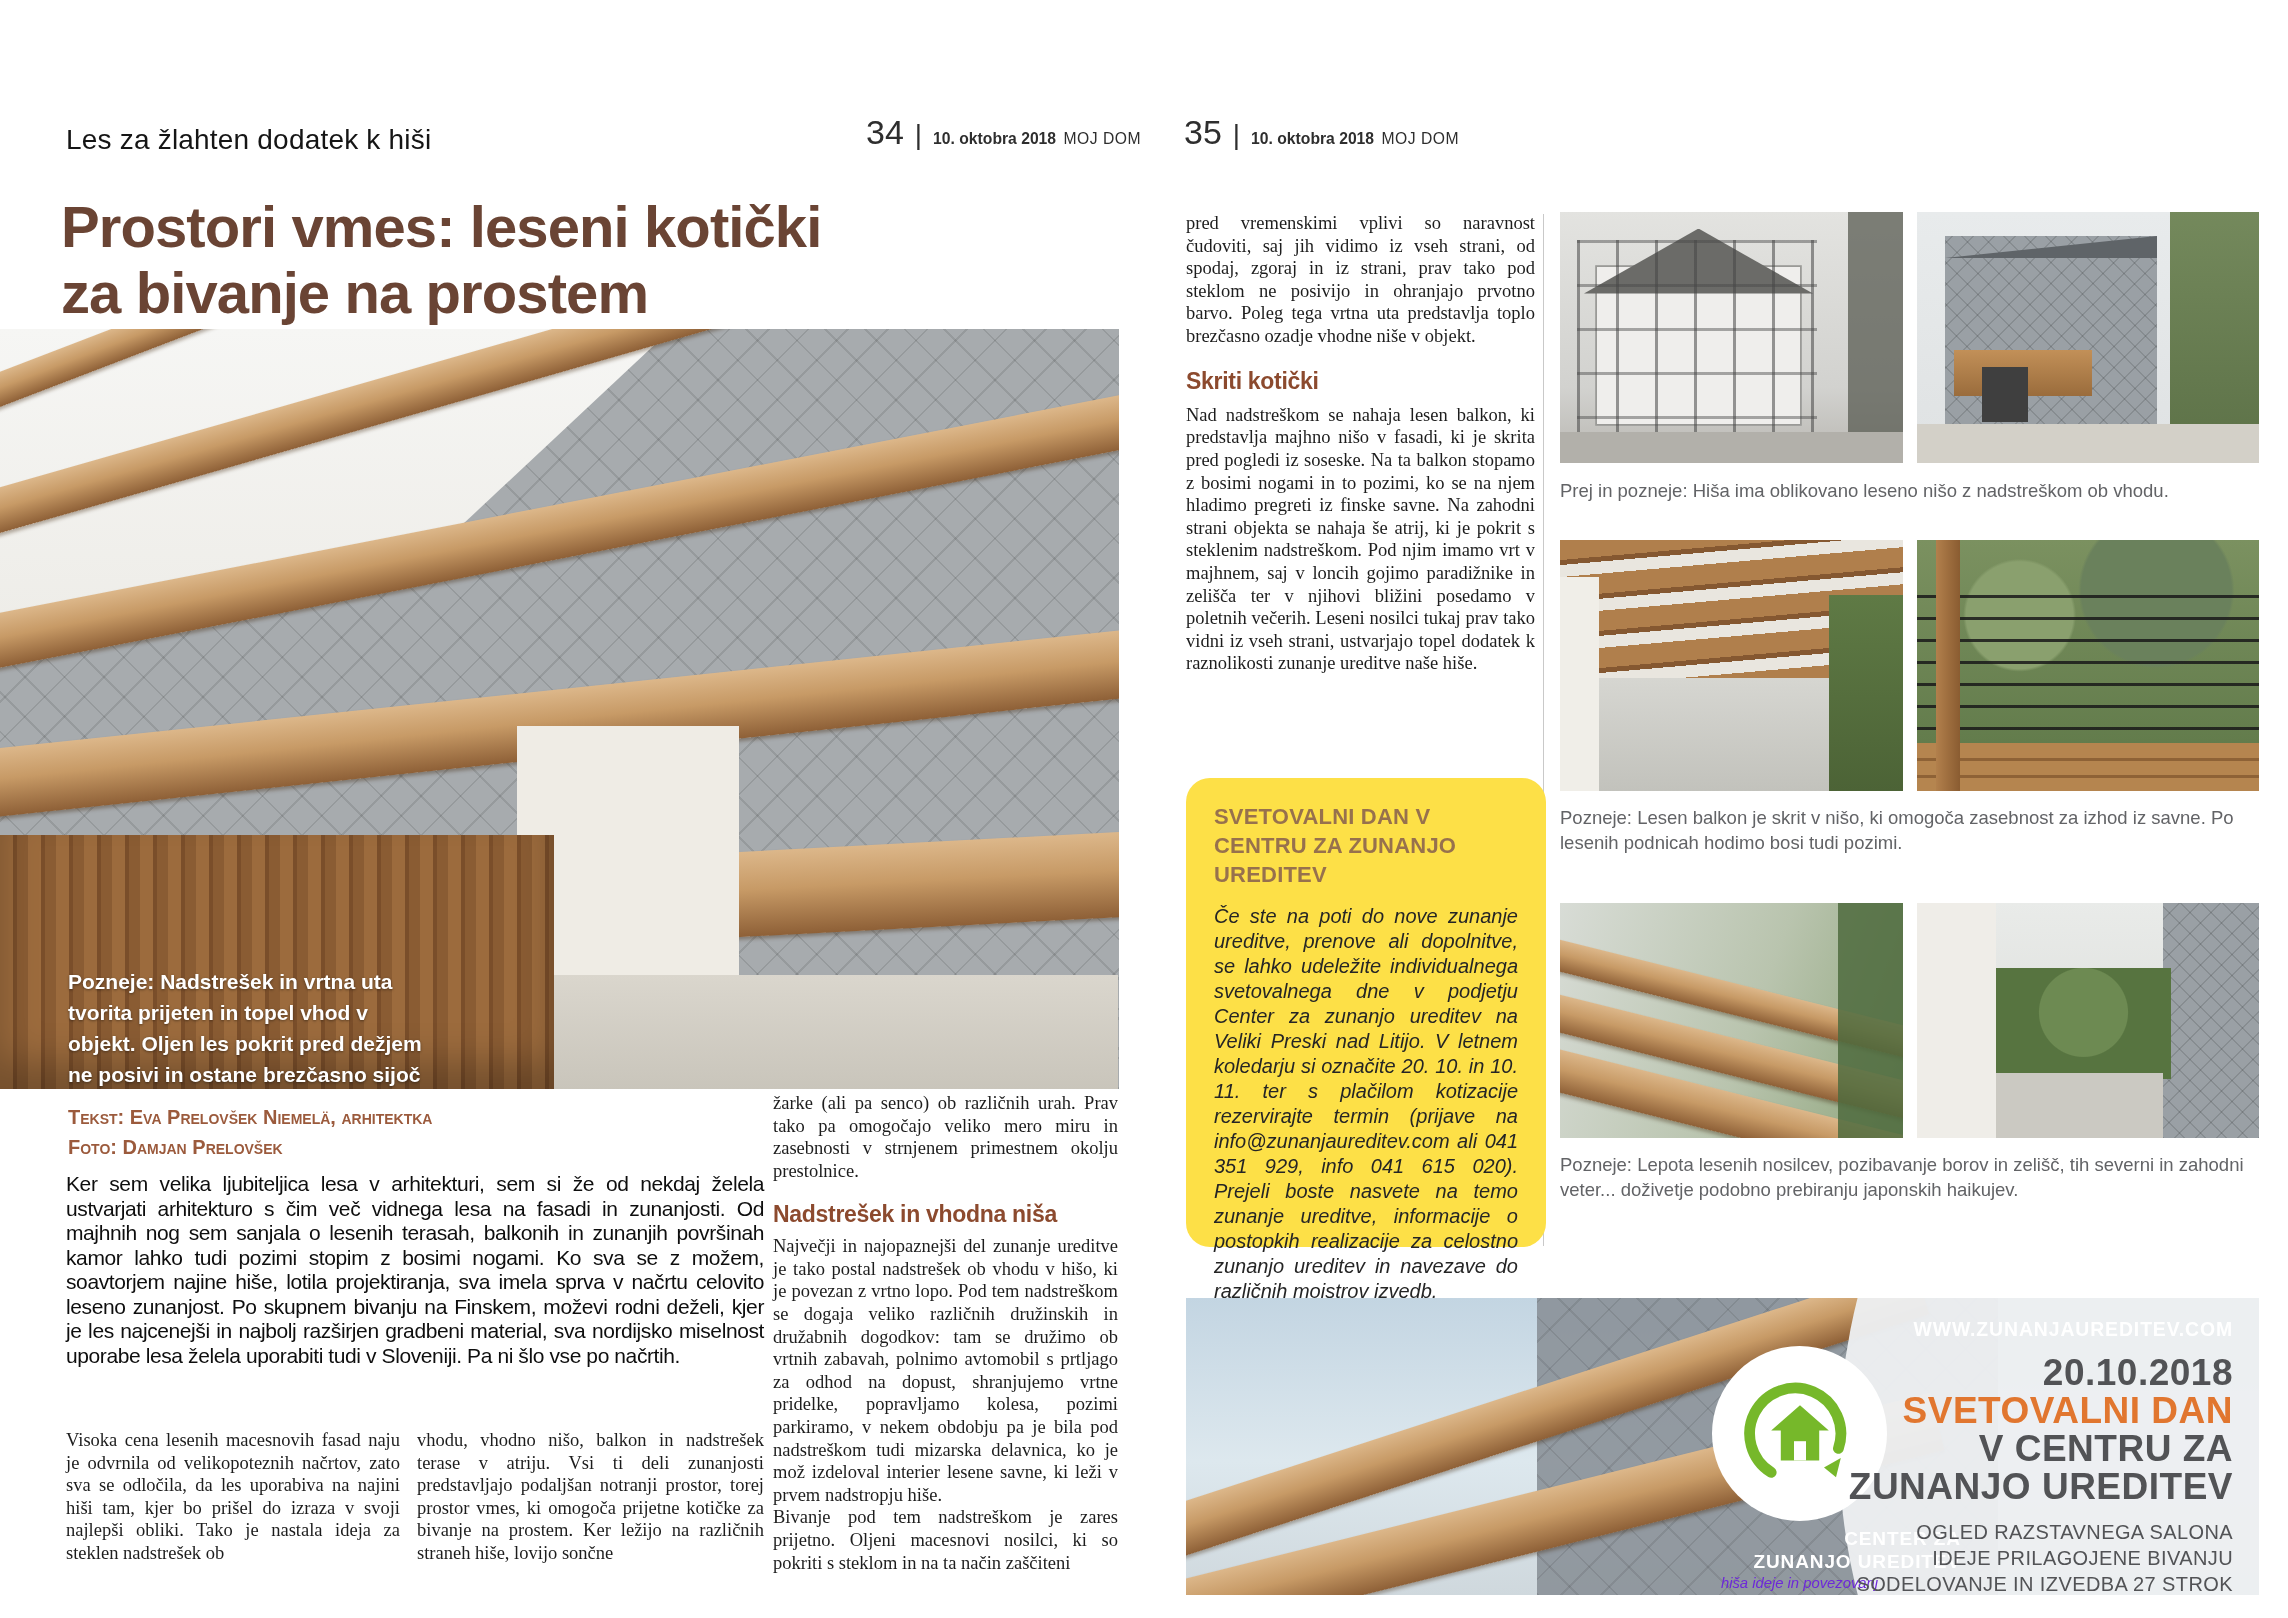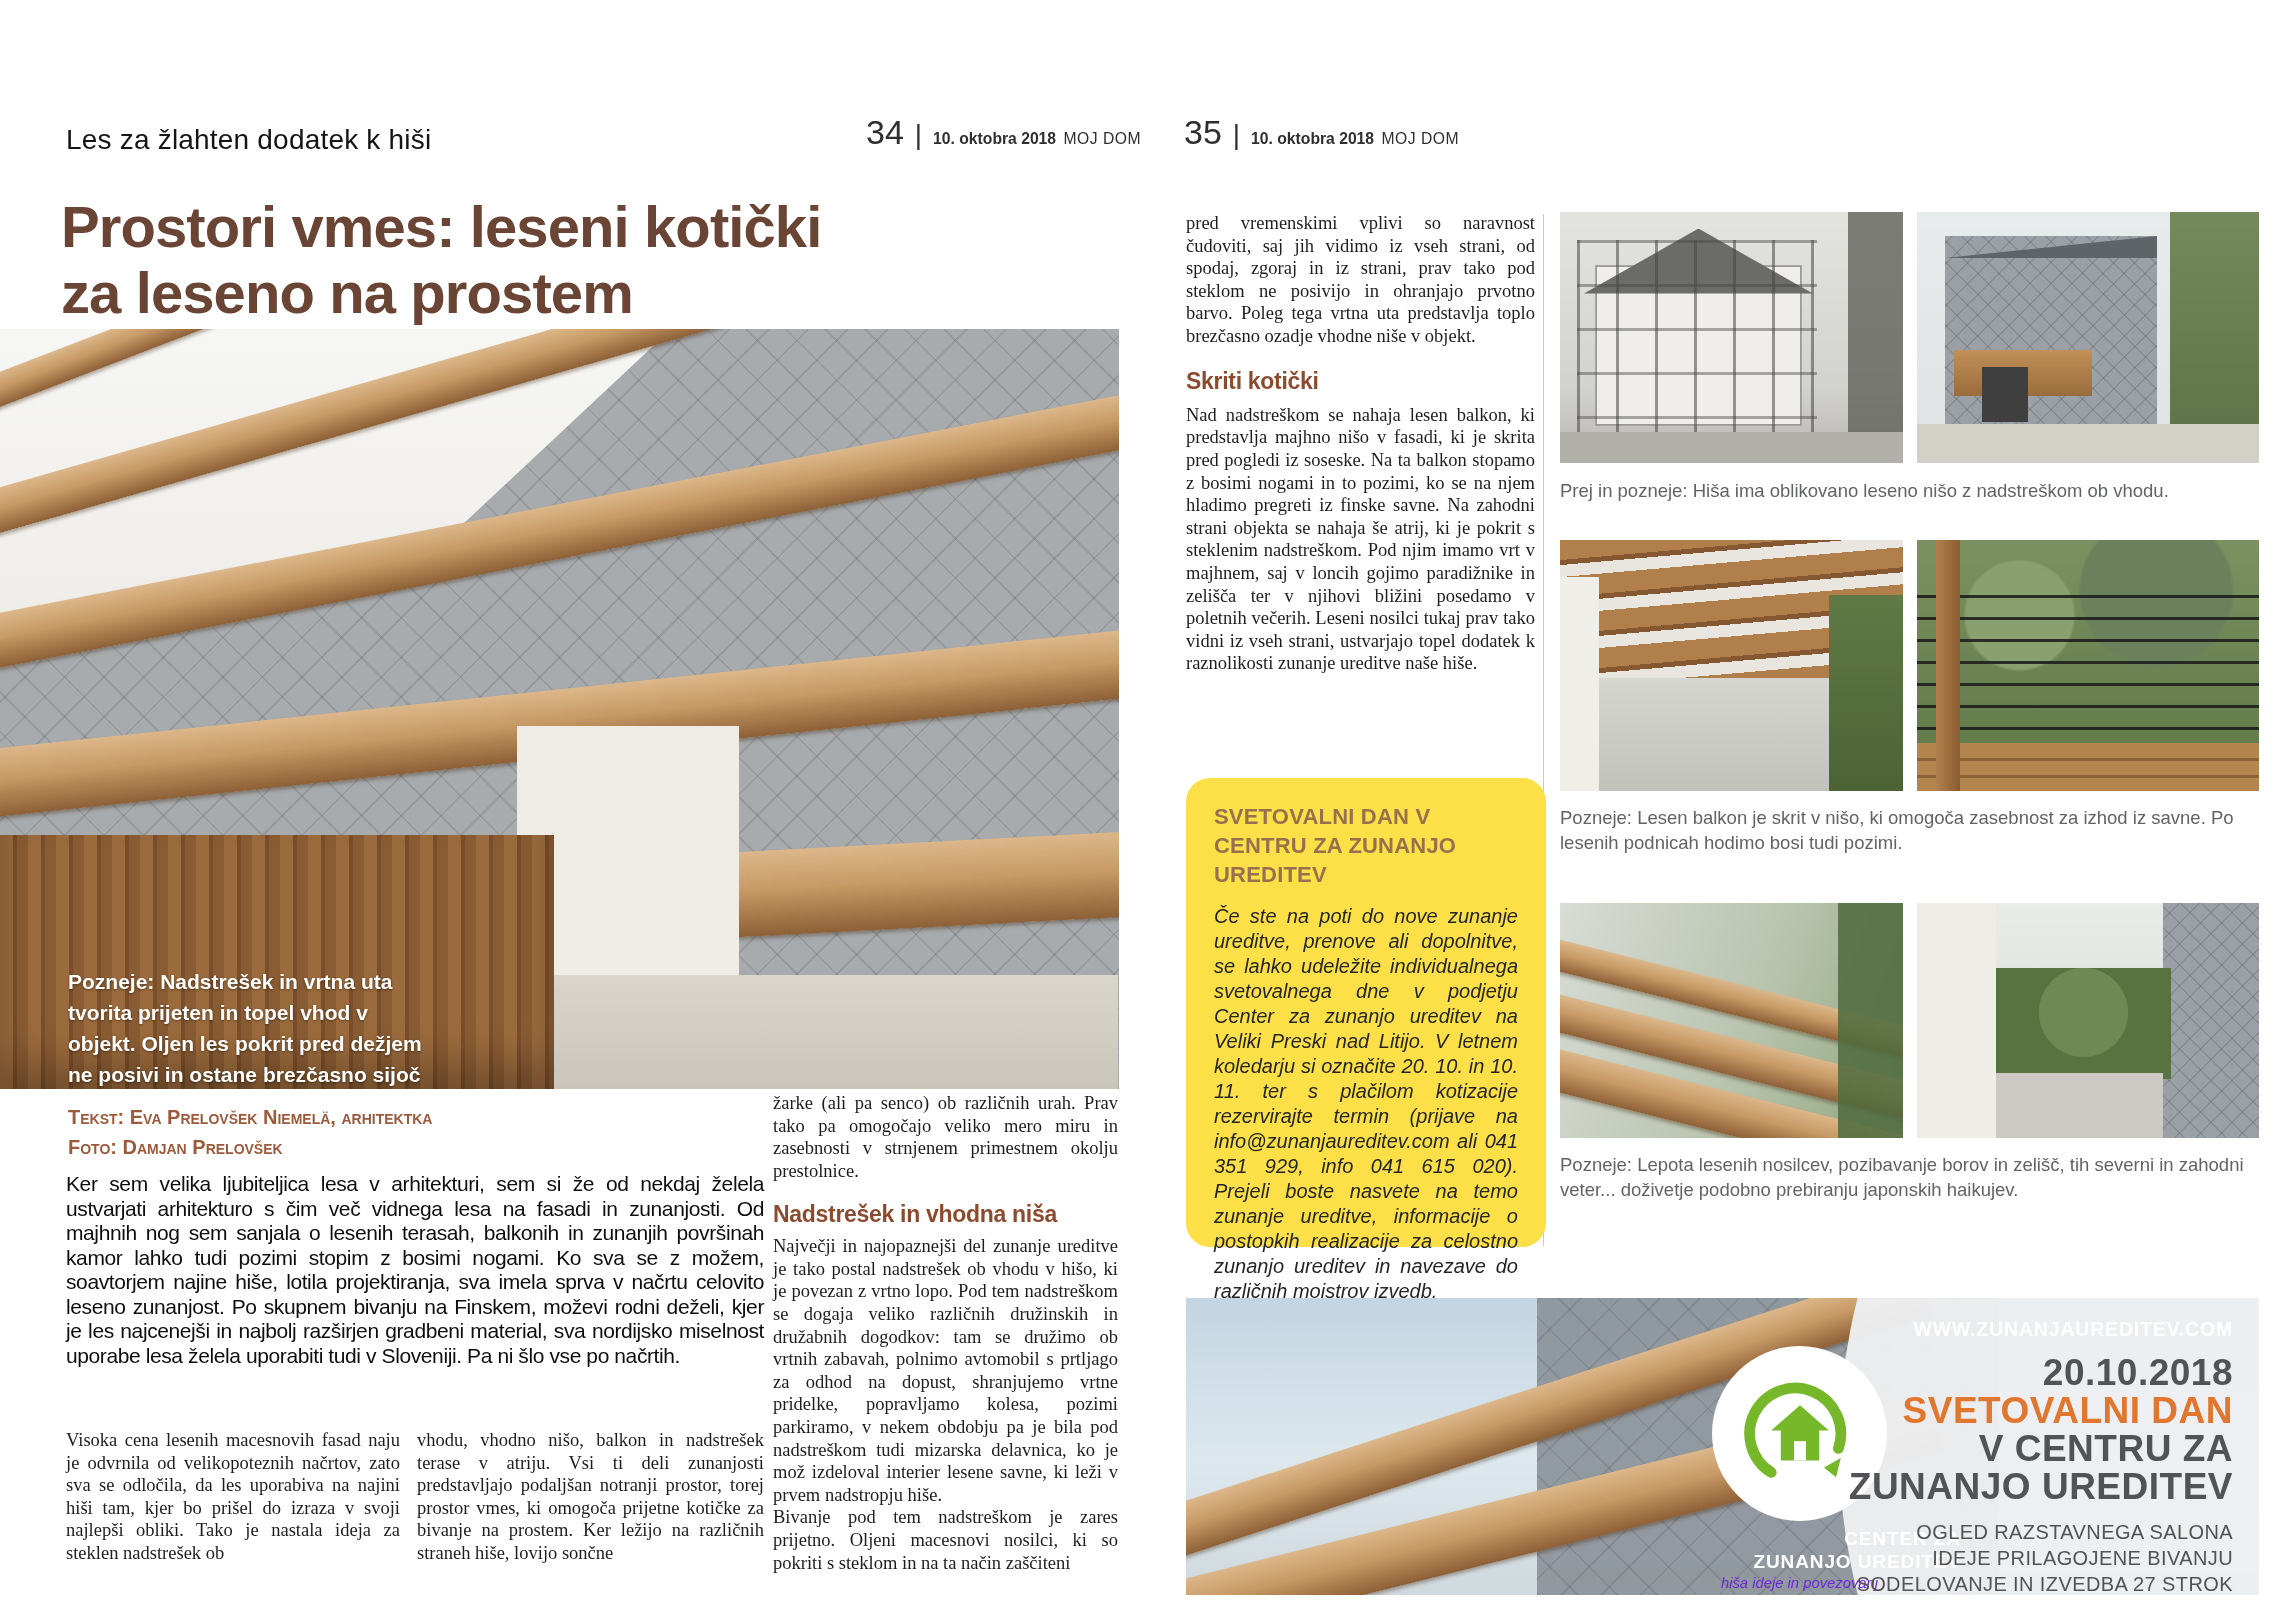--- a/index.html
+++ b/index.html
@@ -56,21 +56,21 @@
 
   <div class="abs folio" style="left:866px;top:113px;">
     <span class="num">34</span>
     <span class="bar">|</span>
     <span class="date">10. oktobra 2018</span>
     <span class="brand">MOJ DOM</span>
   </div>
 
   <div class="abs headline" style="left:61px;top:194px;width:1061px;">
     <div>Prostori vmes: leseni kotički</div>
-    <div>za leseno na prostem</div>
+    <div>za bivanje na prostem</div>
   </div>
 
   <div class="abs ph" style="left:0;top:329px;width:1119px;height:760px;">
     <div class="shingle" style="left:0;top:0;width:1119px;height:760px;"></div>
     <div style="left:0;top:0;width:1119px;height:480px;background:linear-gradient(180deg,#f6f6f4,#e9e7e1);clip-path:polygon(0 0,60% 0,38% 48%,0 66%);"></div>
     <div class="wood" style="left:-55px;top:65px;width:1274px;height:33px;transform:rotate(-21deg);transform-origin:left center;"></div>
     <div class="wood" style="left:-55px;top:175px;width:1274px;height:44px;transform:rotate(-16deg);transform-origin:left center;"></div>
     <div class="wood" style="left:-55px;top:295px;width:1274px;height:54px;transform:rotate(-11deg);transform-origin:left center;"></div>
     <div class="wood" style="left:-55px;top:425px;width:1274px;height:68px;transform:rotate(-6deg);transform-origin:left center;"></div>
     <div class="wood" style="left:148px;top:554px;width:1034px;height:85px;transform:rotate(-3deg);transform-origin:left center;"></div>

